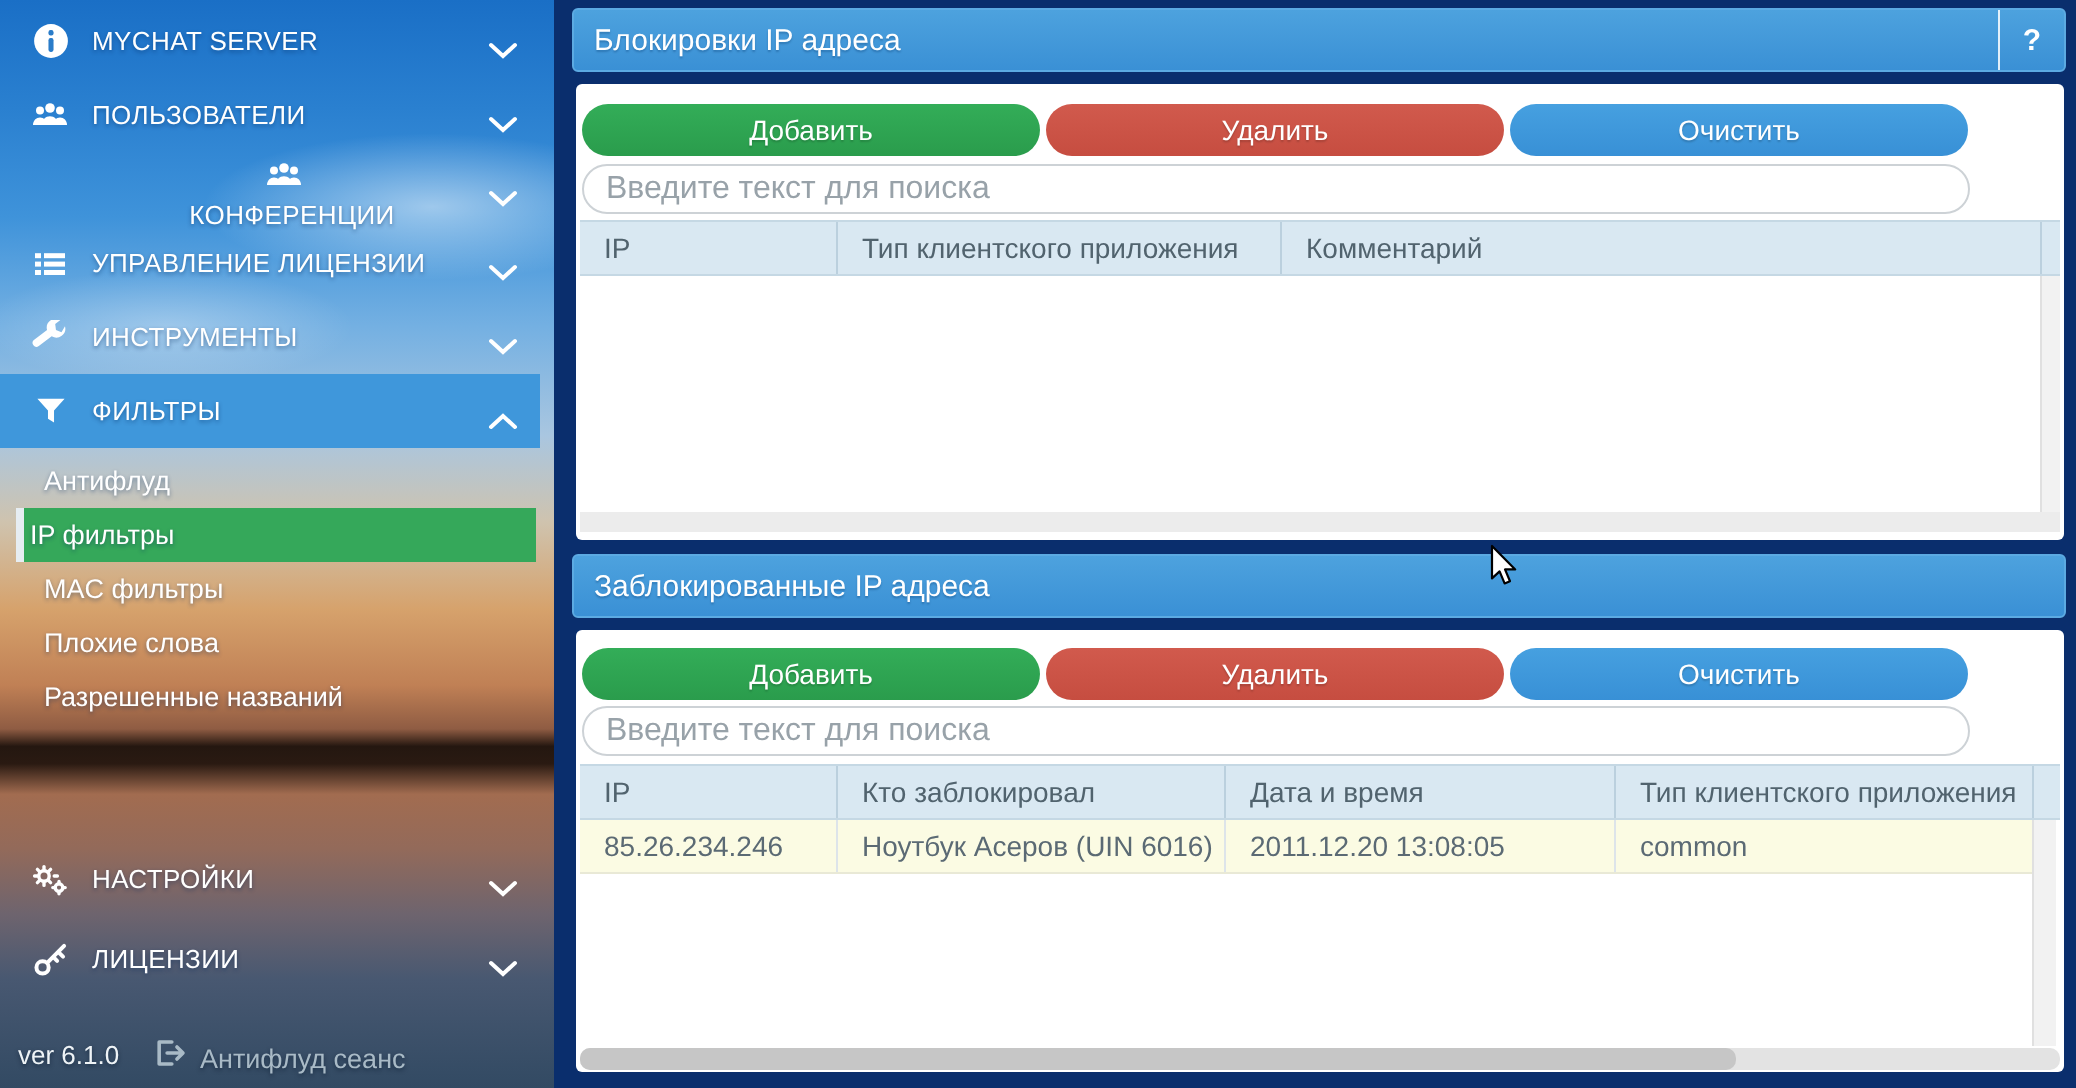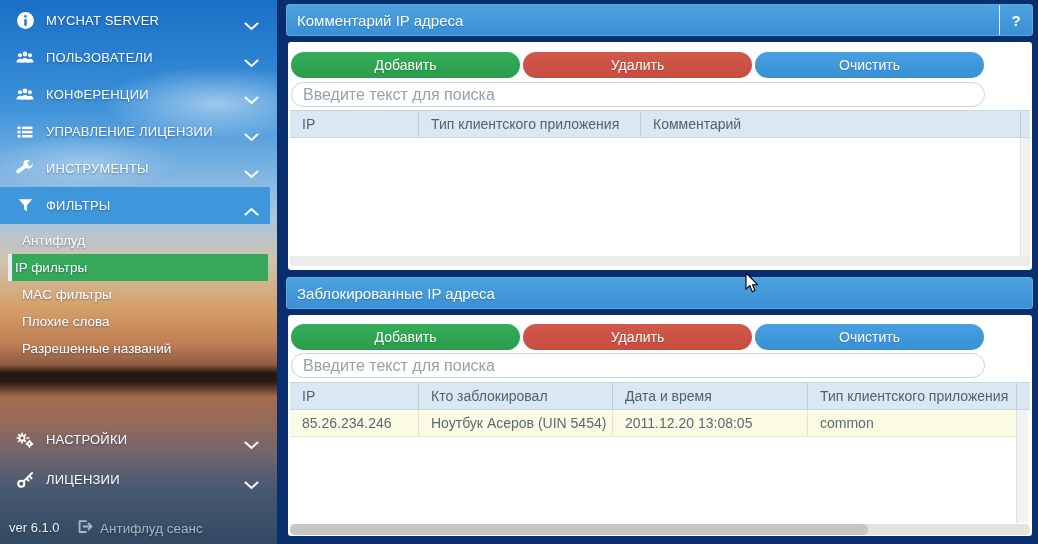--- a/index.html
+++ b/index.html
@@ -136,21 +136,21 @@
             <circle cx="10" cy="5" r="2.4"></circle>
             <path d="M5.8 13.5c.3-2.7 2-4.4 4.2-4.4s3.9 1.7 4.2 4.4z"></path>
           </svg>
       </span>
       <span class="nav-label">ПОЛЬЗОВАТЕЛИ</span>
       <span class="nav-chevron"><svg width="15" height="9" viewBox="0 0 15 9">
             <path d="M1.5 1.5L7.5 7l6-5.5" stroke="#fff" stroke-width="2" fill="none" stroke-linecap="round"></path>
           </svg></span>
     </div>
 
-    <div class="nav-item" style="top:76px;">
+    <div class="nav-item" style="top:76px;flex-direction:column;">
       <span class="nav-icon">
         <svg width="20" height="18" viewBox="0 0 20 18" fill="#fff">
             <circle cx="5" cy="6.2" r="2"></circle>
             <circle cx="15" cy="6.2" r="2"></circle>
             <path d="M1.5 13.5c0-2.2 1.6-3.7 3.5-3.7s3.5 1.5 3.5 3.7z"></path>
             <path d="M11.5 13.5c0-2.2 1.6-3.7 3.5-3.7s3.5 1.5 3.5 3.7z"></path>
             <circle cx="10" cy="5" r="2.4"></circle>
             <path d="M5.8 13.5c.3-2.7 2-4.4 4.2-4.4s3.9 1.7 4.2 4.4z"></path>
           </svg>
       </span>
@@ -259,21 +259,21 @@
                 <path d="M8 9h8M13.2 5.8L16.4 9l-3.2 3.2"></path>
               </g>
             </svg>
         </span>
         <span class="logout-label">Антифлуд сеанс</span>
       </span>
     </div>
   </div>
 
   <div class="panel-header" style="top:4px;">
-    <span class="panel-title">Комментарий IP адреса</span>
+    <span class="panel-title">Блокировки IP адреса</span>
     <span class="help-box">?</span>
   </div>
 
   <div class="panel-body" id="panel1-body">
     <div class="btn btn-green b1">Добавить</div>
     <div class="btn btn-red b2">Удалить</div>
     <div class="btn btn-blue b3">Очистить</div>
 
     <input class="search-input" style="top: 40px;" type="text" placeholder="Введите текст для поиска">
 
@@ -302,21 +302,21 @@
     <div class="thead" style="top:67px;">
       <div class="th" style="left:0;width:128px;">IP</div>
       <div class="th" style="left:128px;width:194px;">Кто заблокировал</div>
       <div class="th" style="left:322px;width:195px;">Дата и время</div>
       <div class="th" style="left:517px;width:209px;">Тип клиентского приложения</div>
       <div class="th cell-divider" style="left:726px;width:14px;padding-left:0;"></div>
     </div>
 
     <div class="trow" style="top:95px;width:726px;">
       <div class="td" style="left:0;width:128px;">85.26.234.246</div>
-      <div class="td" style="left:128px;width:194px;">Ноутбук Асеров (UIN 5454)</div>
+      <div class="td" style="left:128px;width:194px;">Ноутбук Асеров (UIN 6016)</div>
       <div class="td" style="left:322px;width:195px;">2011.12.20 13:08:05</div>
       <div class="td" style="left:517px;width:209px;">common</div>
     </div>
 
     <div class="vscroll" style="left:728px;top:95px;width:12px;height:113px;"></div>
 
     <div class="hscroll" style="top:209px;">
       <div class="hscroll-thumb"></div>
     </div>
   </div>

